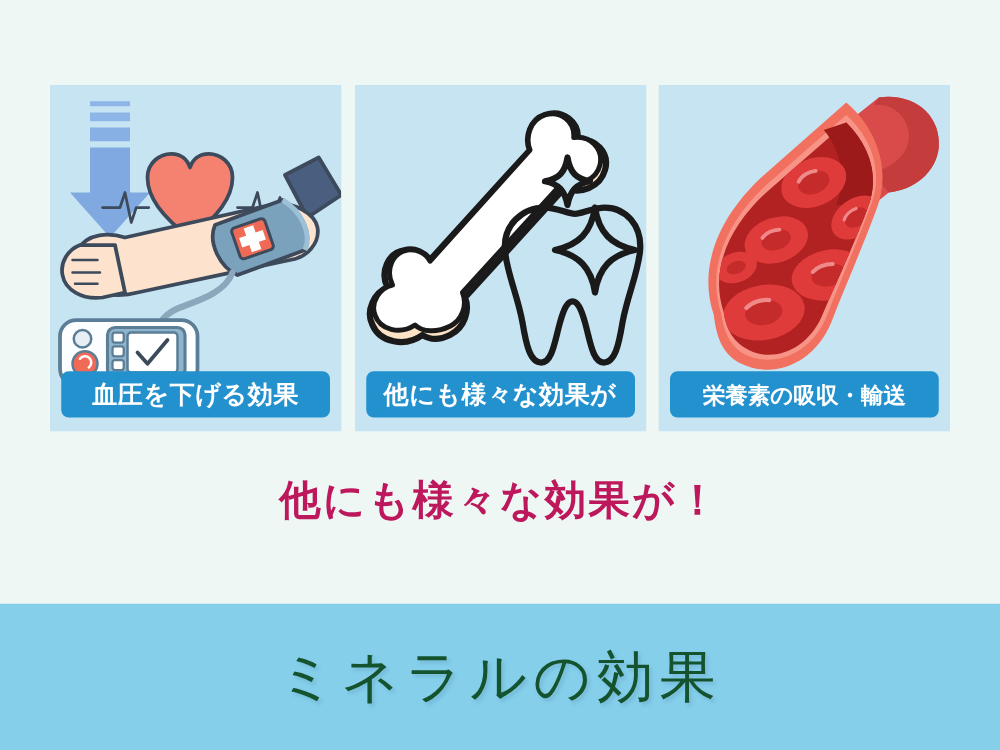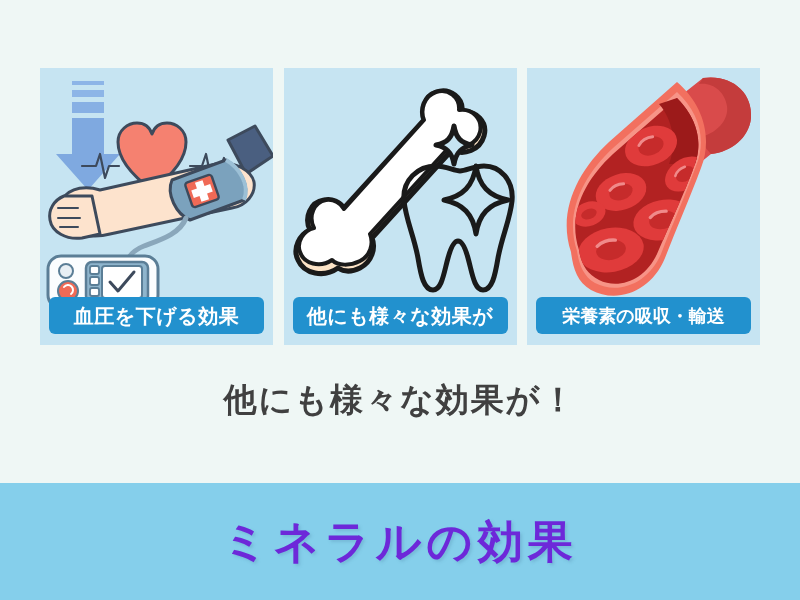--- a/index.html
+++ b/index.html
@@ -68,42 +68,42 @@
 
   
   .tagline {
     position: absolute;
     left: 0;
     top: 378px;
     width: 800px;
     text-align: center;
   }
   .tagline span {
-    color: #404040;
+    color: #be185d;
     font-size: 33px;
     font-weight: bold;
     letter-spacing: 2px;
   }
 
   
   .banner {
     position: absolute;
     left: 0;
     top: 483px;
     width: 800px;
     height: 117px;
     background: #85cfeb;
     display: flex;
     align-items: center;
     justify-content: center;
   }
   .banner span {
-    color: #6d28d9;
+    color: #14532d;
     font-size: 45px;
-    font-weight: bold;
+    font-weight: normal;
     letter-spacing: 5px;
     text-shadow: 2px 2px 3px rgba(90,150,180,0.35);
   }
   svg { display: block; }
 </style>
 </head>
 <body>
 
 <div id="stage">
 

